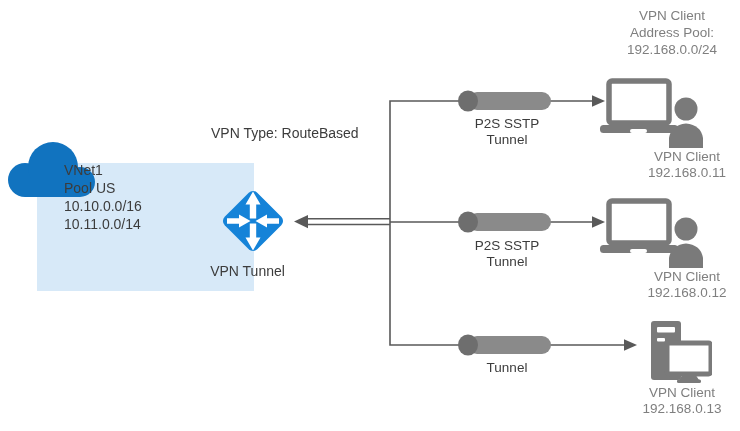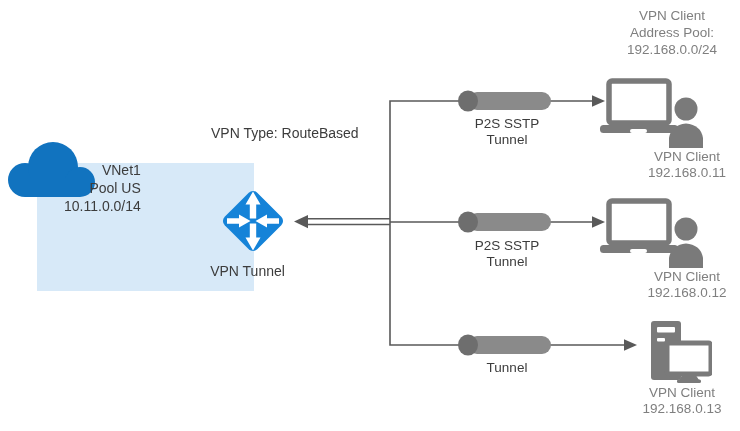--- a/index.html
+++ b/index.html
@@ -3,21 +3,21 @@
 <meta charset="utf-8">
 <style>
   html,body{margin:0;padding:0;background:#fff;}
   #canvas{
     position:relative;width:740px;height:431px;background:#ffffff;overflow:hidden;
     font-family:"Liberation Sans","DejaVu Sans",sans-serif;
   }
   .abs{position:absolute;}
   .dark-text{color:#3c3c3c;}
   .muted-text{color:#7f7f7f;}
-  .t14{font-size:14px;line-height:18px;text-align:right;}
+  .t14{font-size:14px;line-height:18px;}
   .t13{font-size:13.5px;line-height:16px;}
   .center{text-align:center;}
   .line{display:block;}
   #vnet-box{background:#d7e9f8;}
   svg{display:block;}
 </style>
 </head>
 <body>
 
 <div id="canvas">
@@ -39,20 +39,21 @@
       <circle cx="23" cy="44" r="17"></circle>
       <circle cx="51" cy="31" r="25"></circle>
       <circle cx="78" cy="46" r="15"></circle>
       <rect x="23" y="42" width="55" height="19"></rect>
     </g>
   </svg>
 
   <div class="abs dark-text t14" style="left:64px;top:161px;">
     <span class="line">VNet1</span>
     <span class="line">Pool US</span>
+    <span class="line">10.10.0.0/16</span>
     <span class="line">10.11.0.0/14</span>
   </div>
 
   <div class="abs dark-text t14" style="left:211px;top:125px;line-height:17px;">
     <span class="line">VPN Type: RouteBased</span>
   </div>
 
   <svg class="abs" style="left:215px;top:183px" width="76" height="76" viewBox="0 0 76 76">
     <rect x="15" y="15" width="46" height="46" rx="6" fill="#1583d8" transform="rotate(45 38 38)"></rect>
     <g fill="#ffffff">

